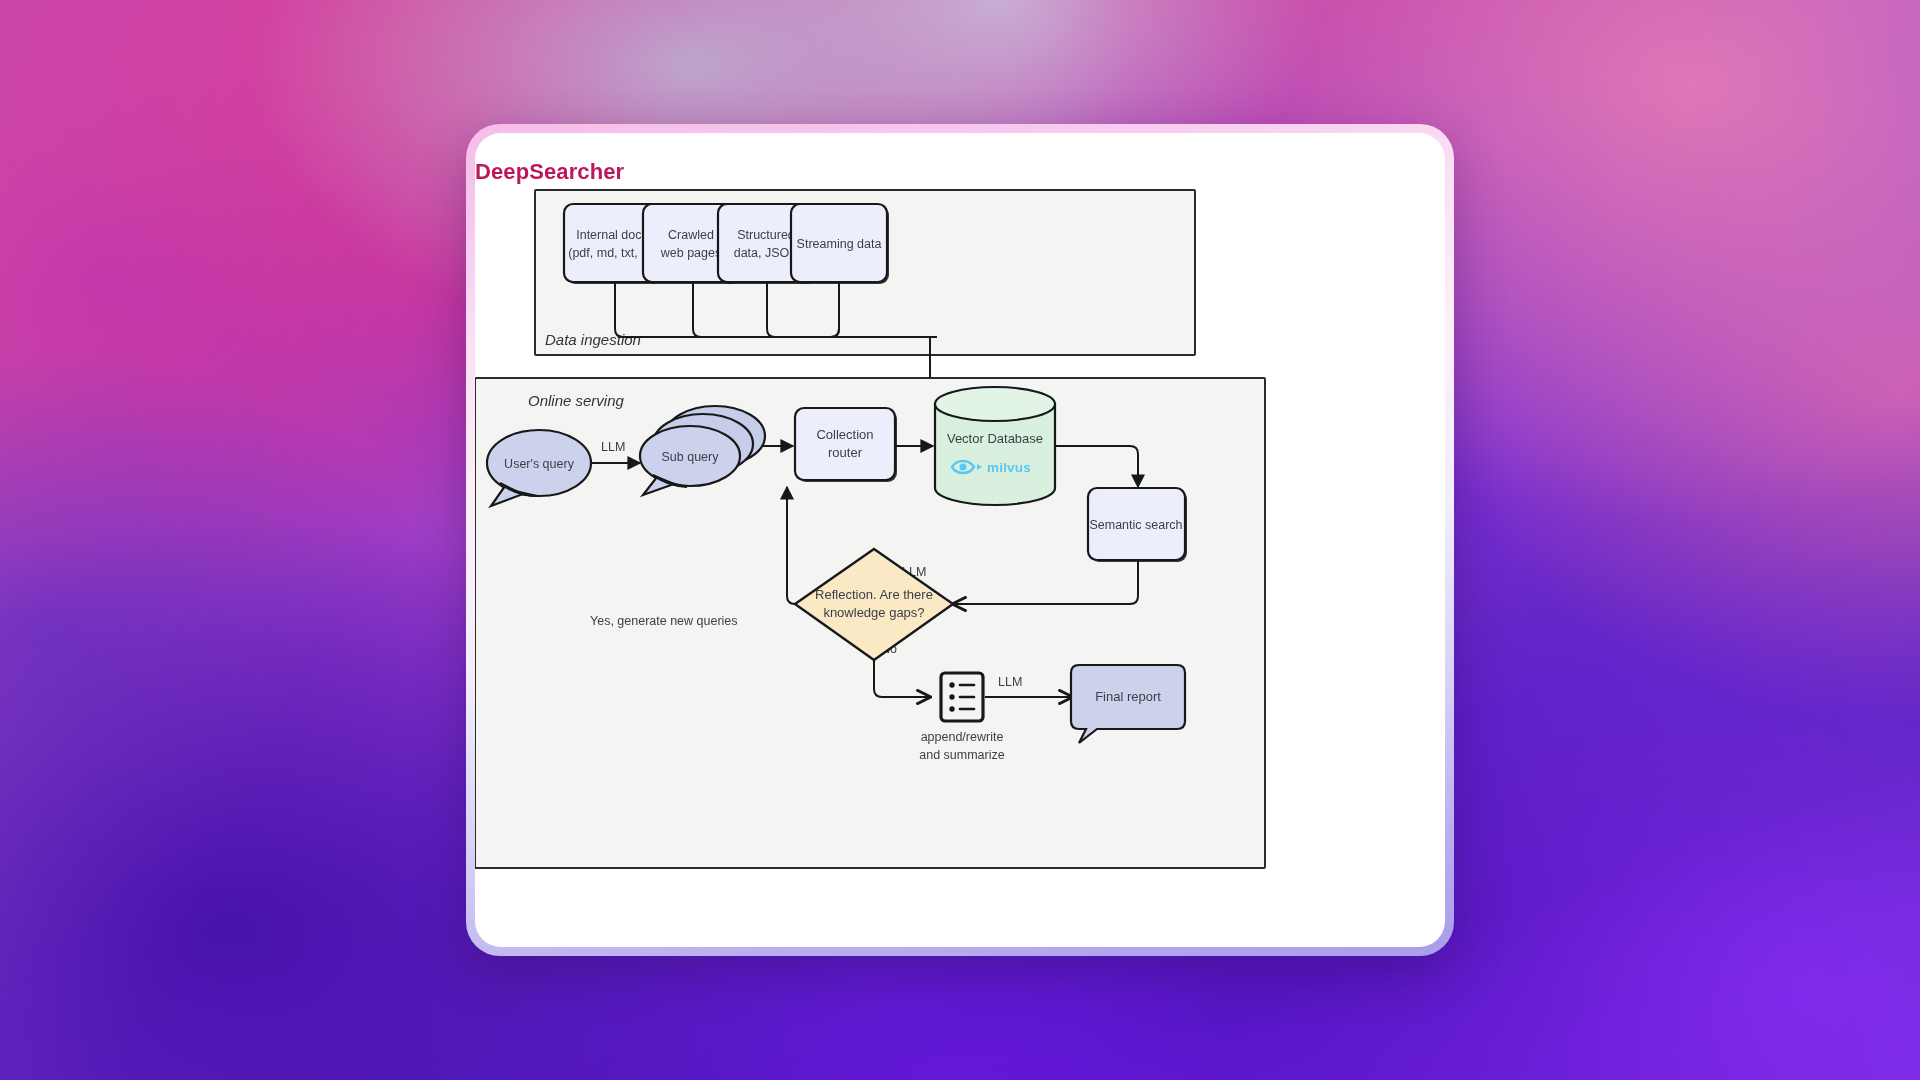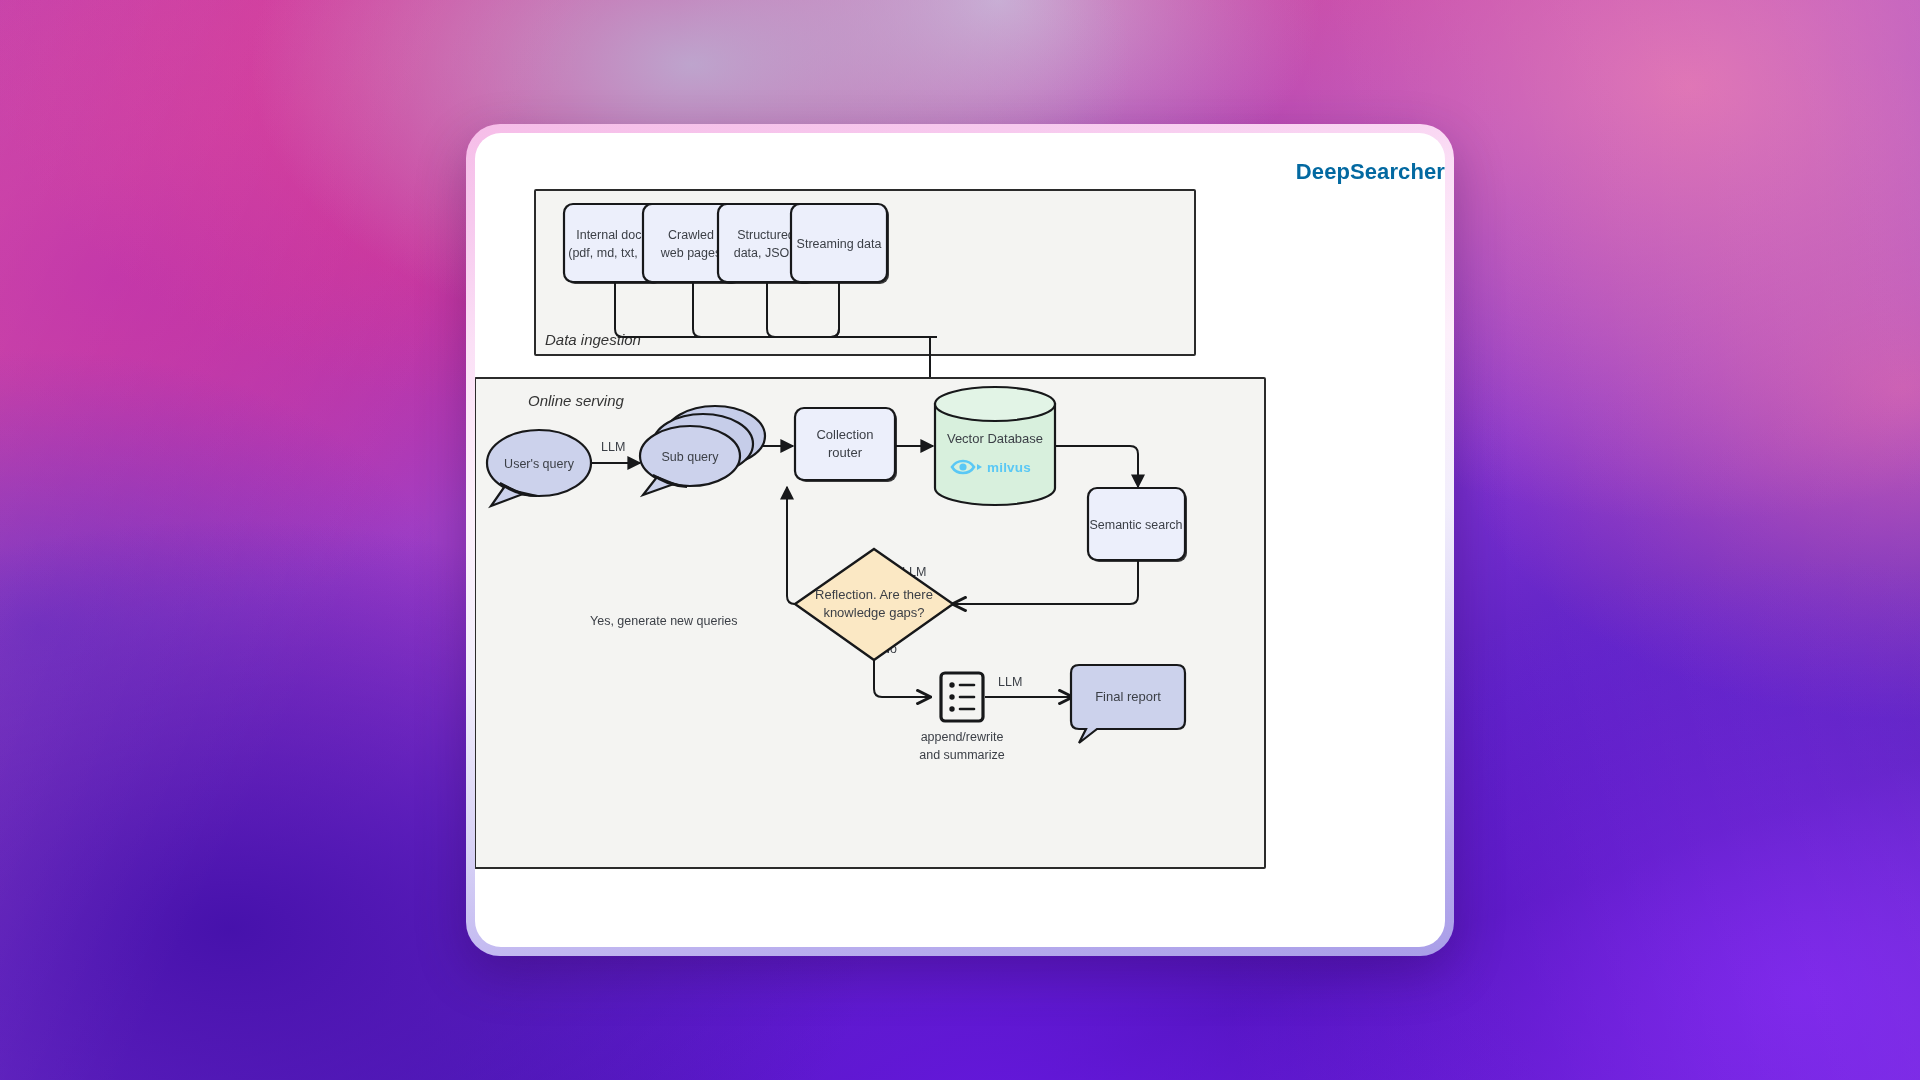--- a/index.html
+++ b/index.html
@@ -79,24 +79,24 @@
     width: 100%; height: 100%;
     background: #ffffff;
     border-radius: 26px;
     position: relative;
     overflow: hidden;
   }
 
   #diagram-title {
     position: absolute;
     left: 0; right: 0; top: 26px;
-    text-align: right;
+    text-align: left;
     font-size: 22px;
     font-weight: bold;
-    color: #0369a1;
+    color: #be185d;
     letter-spacing: .1px;
   }
 
   
   #flow-svg {
     position: absolute;
     left: 0; top: 0;
     width: 970px; height: 814px;
   }
 

